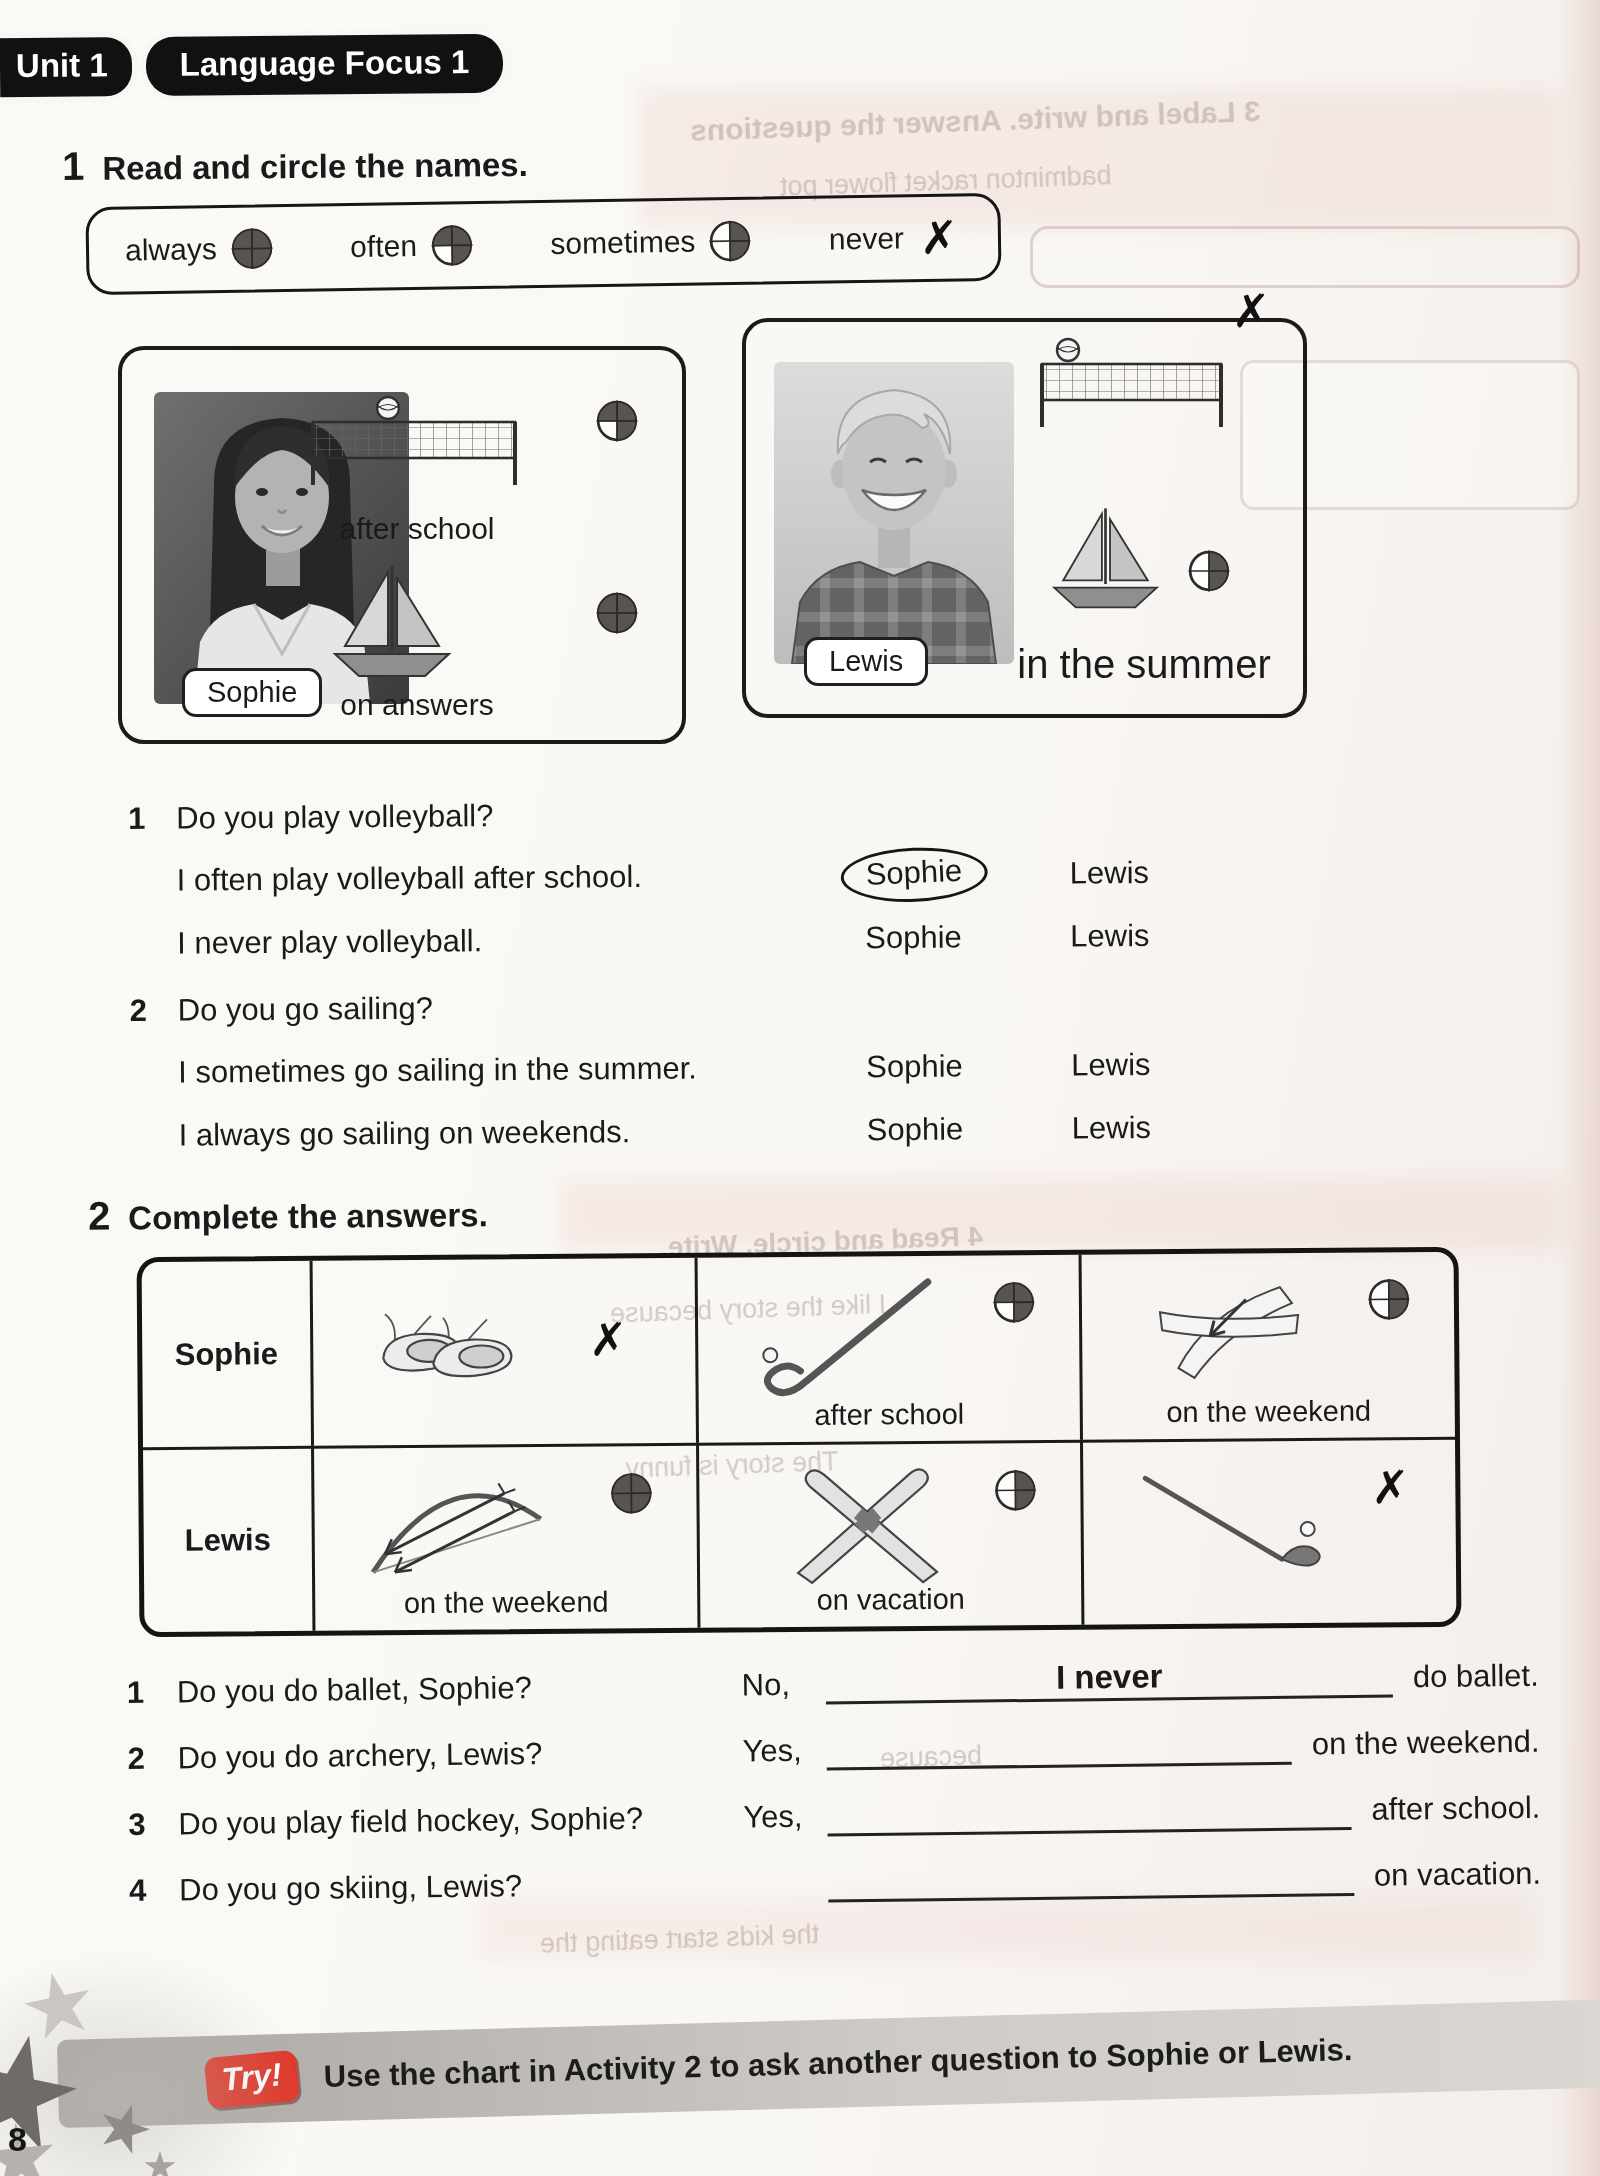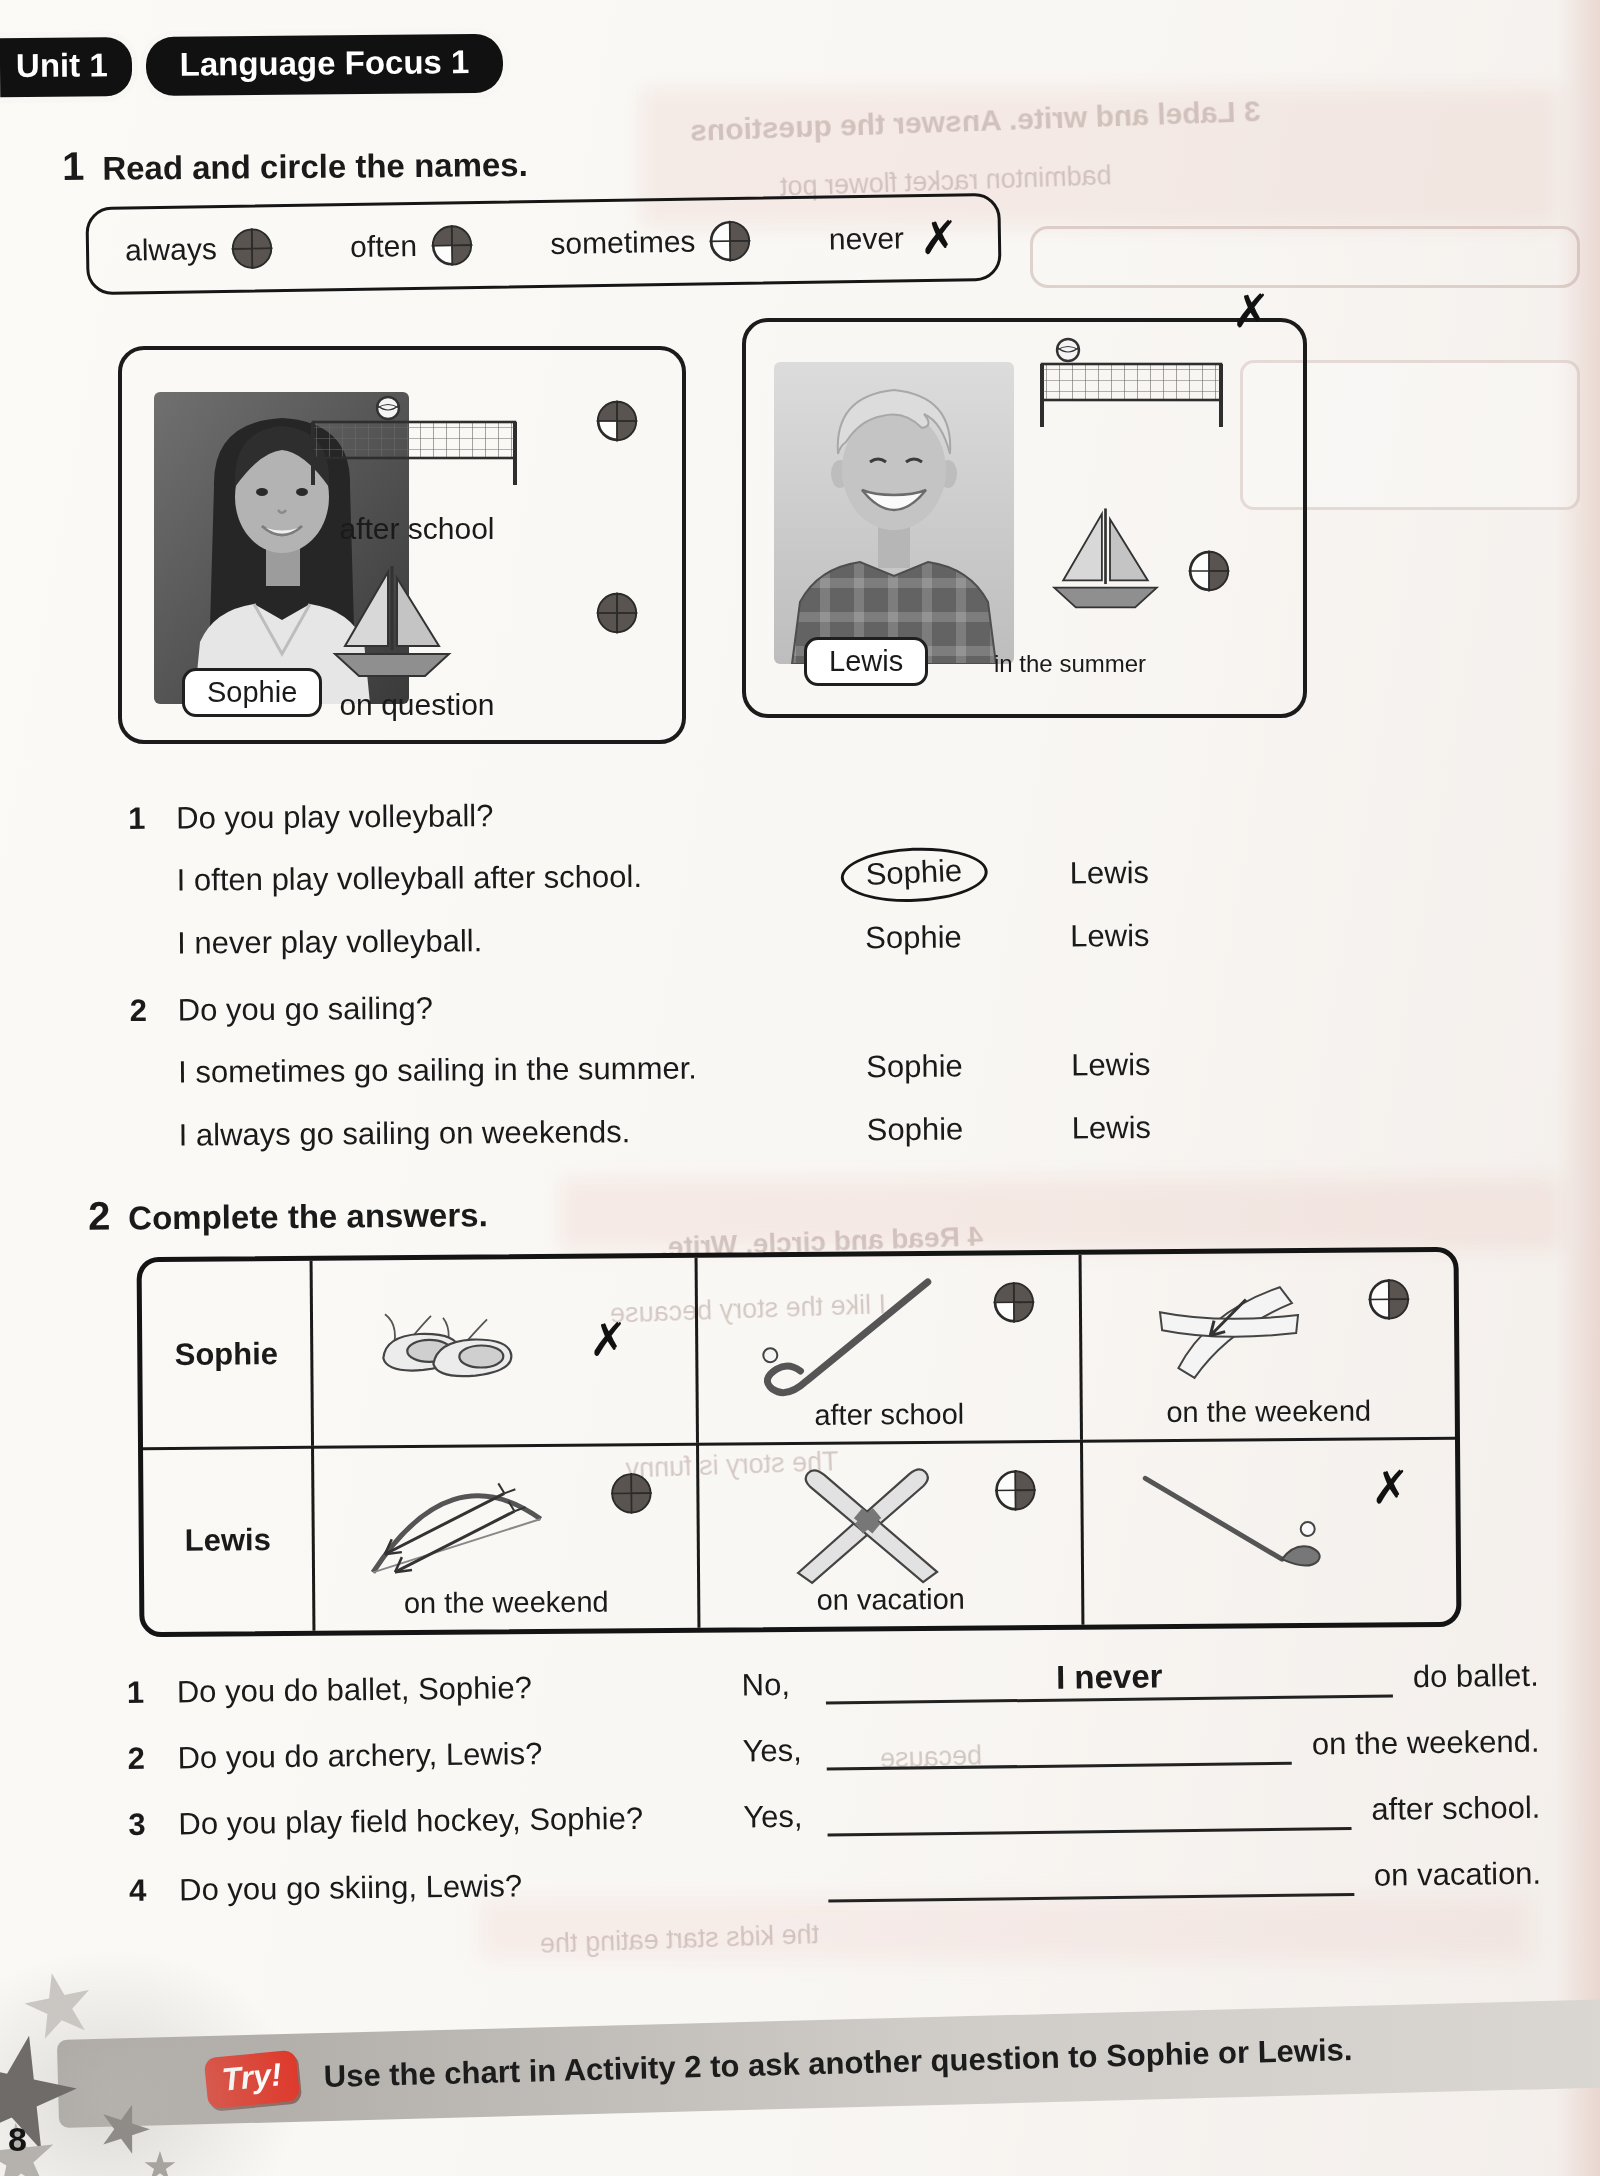--- a/index.html
+++ b/index.html
@@ -57,21 +57,21 @@
   .net-s{left:182px;top:45px}
   .fq-s1{position:absolute;left:472px;top:48px}
   .cap-s1{position:absolute;left:175px;top:162px;width:240px;text-align:center;font-size:30px}
   .boat-s{left:195px;top:208px}
   .fq-s2{position:absolute;left:472px;top:240px}
   .cap-s2{position:absolute;left:160px;top:338px;width:270px;text-align:center;font-size:30px}
   .net-l{left:288px;top:15px}
   .fq-l1{position:absolute;left:482px;top:-34px}
   .boat-l{left:292px;top:178px}
   .fq-l2{position:absolute;left:440px;top:226px}
-  .cap-l2{position:absolute;left:248px;top:328px;width:300px;font-size:24px}
+  .cap-l2{position:absolute;left:248px;top:320px;width:300px;text-align:center;font-size:40px}
   
   .q1-block{position:absolute;left:128px;top:783px;width:1210px;transform:rotate(-0.45deg);transform-origin:left top}
   .q-row{display:grid;grid-template-columns:48px 688px 205px 205px;align-items:center;height:63px;font-size:31px}
   .q-row.head{height:60px;margin-top:6px}
   .q-num{font-weight:700}
   .opt span{display:inline-block}
   .circ{border:3px solid #161616;border-radius:50%;padding:4px 22px 8px;margin-left:-24px;transform:rotate(-2deg)}
   
   .a2-table{position:absolute;left:138px;top:1252px;width:1322px;height:380px;border:5px solid #141414;border-radius:22px;
       display:grid;grid-template-columns:168px 385px 384px 1fr;grid-template-rows:1fr 1fr;transform:rotate(-0.45deg)}
@@ -253,21 +253,21 @@
         <svg width="46" height="46" viewBox="0 0 44 44">
           <circle cx="22" cy="22" r="18" fill="#fdfdfc" stroke="#2b2b2b" stroke-width="2.6"></circle>
           <path d="M22,22 L22,4 A18,18 0 0 1 40,22 Z" fill="#59544f" stroke="#2b2b2b" stroke-width="1"></path>
           <path d="M22,22 L40,22 A18,18 0 0 1 22,40 Z" fill="#59544f" stroke="#2b2b2b" stroke-width="1"></path>
           <path d="M22,22 L22,40 A18,18 0 0 1 4,22 Z" fill="#59544f" stroke="#2b2b2b" stroke-width="1"></path>
           <path d="M22,22 L4,22 A18,18 0 0 1 22,4 Z" fill="#59544f" stroke="#2b2b2b" stroke-width="1"></path>
           <line x1="22" y1="2.5" x2="22" y2="41.5" stroke="#2b2b2b" stroke-width="1.6"></line>
           <line x1="2.5" y1="22" x2="41.5" y2="22" stroke="#2b2b2b" stroke-width="1.6"></line>
         </svg>
       </span>
-    <div class="cap-s2">on question</div>
+    <div class="cap-s2">on answers</div>
   </div>
 
   <div class="card lewis-card">
     <span class="photo photo-l">
       <svg viewBox="0 0 240 302" width="240" height="302">
         <defs>
           <linearGradient id="lpbg" x1="0" y1="0" x2="0" y2="1">
               <stop offset="0" stop-color="#dcdcdc"></stop>
               <stop offset="1" stop-color="#bdbdbd"></stop>
             </linearGradient>

